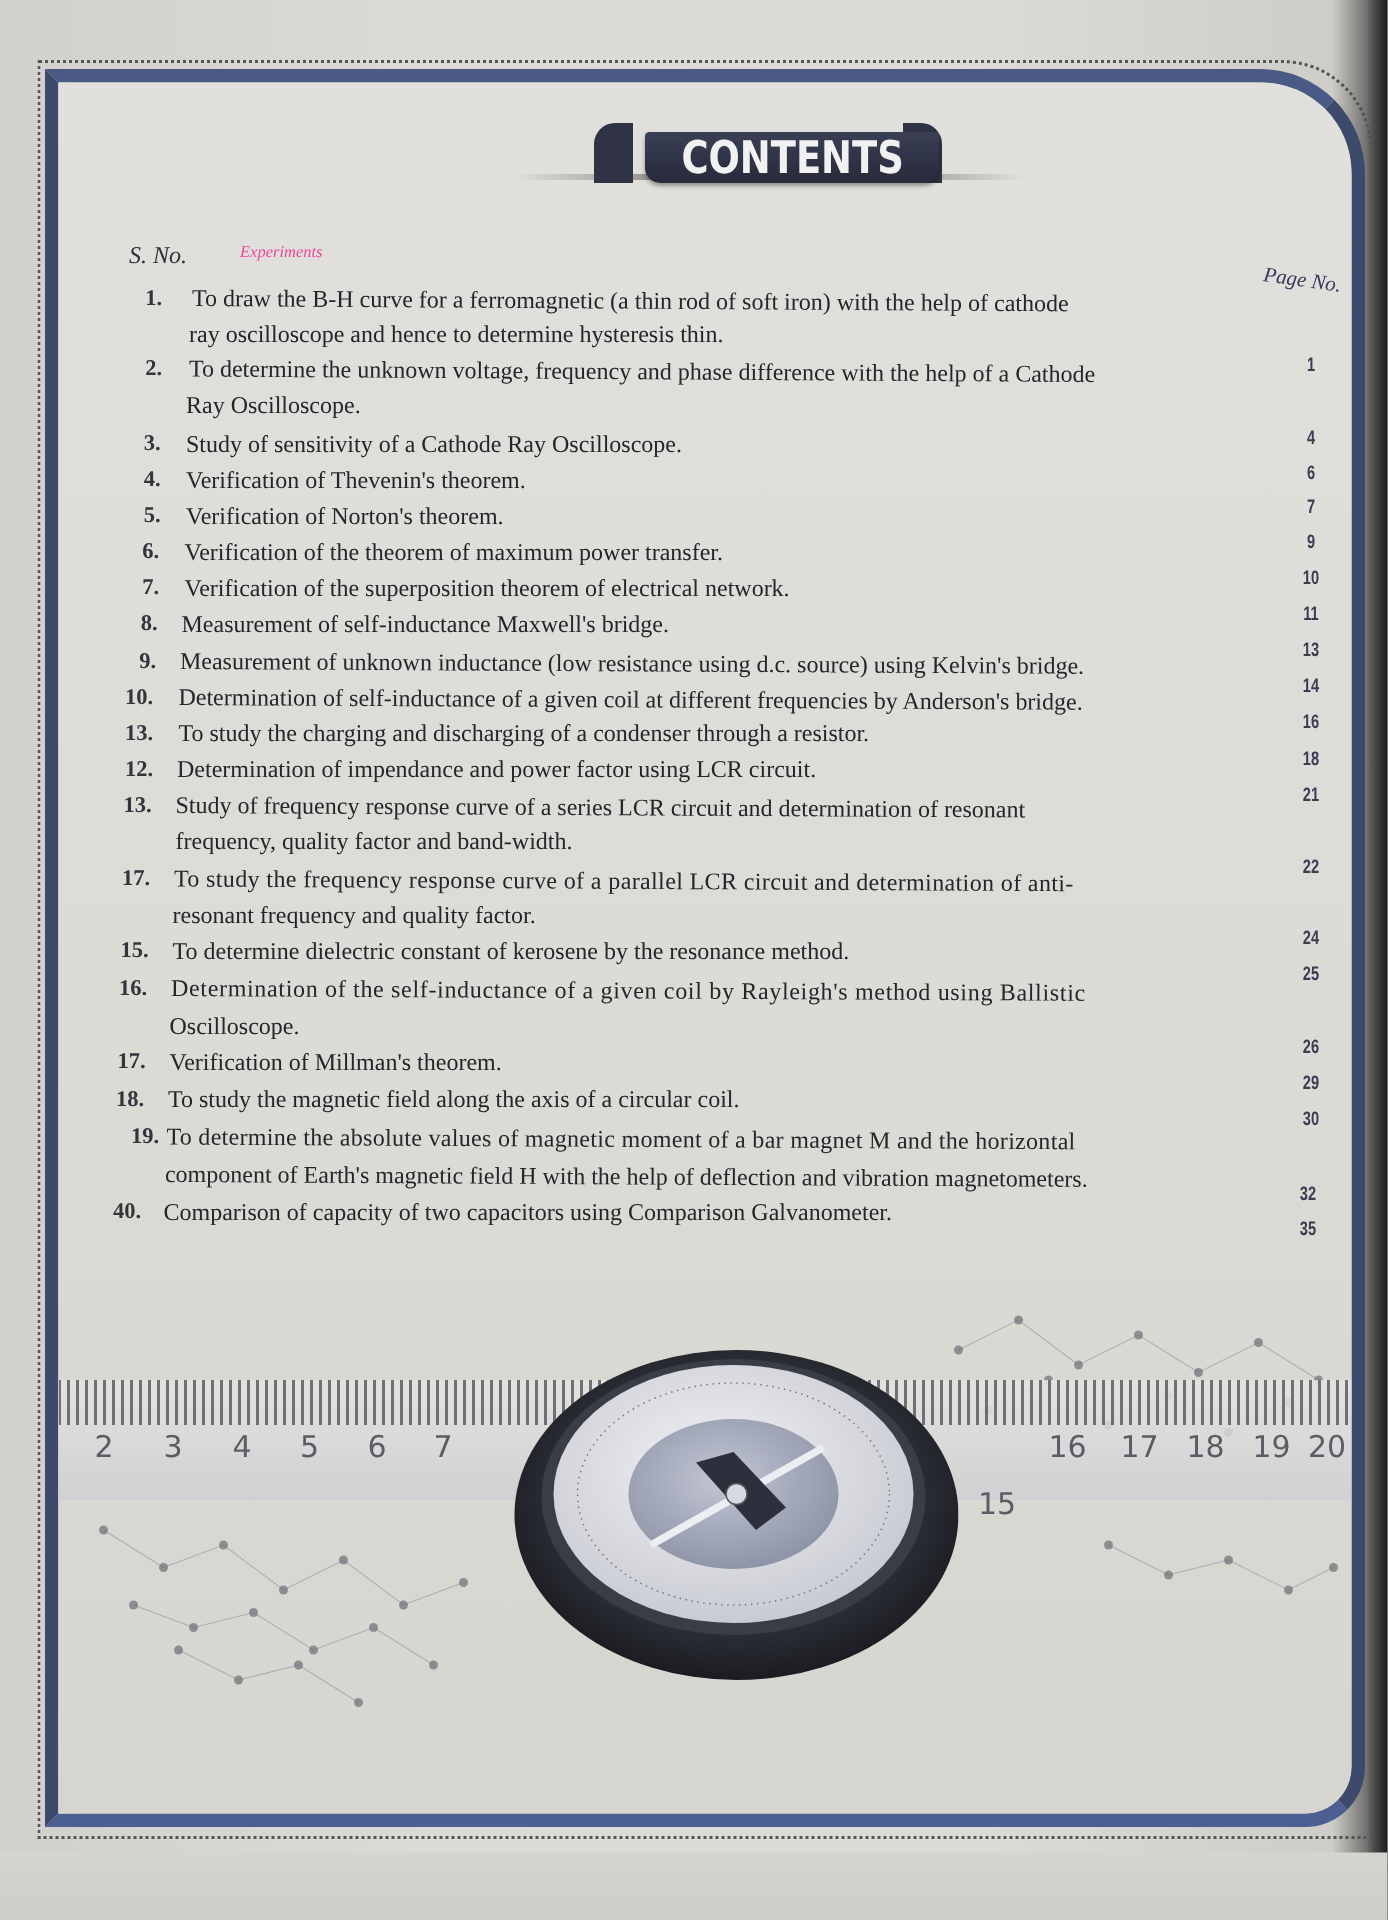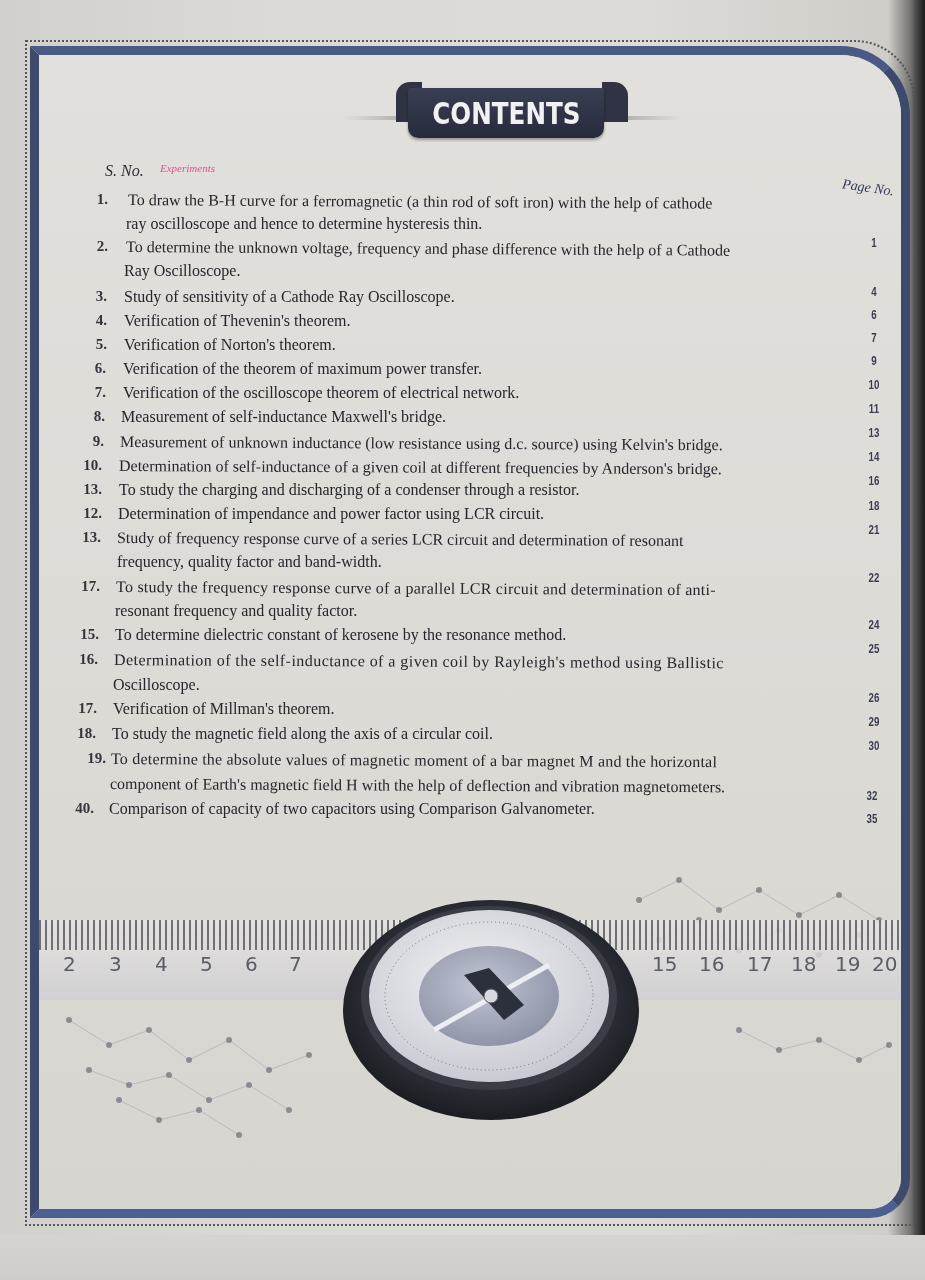--- a/index.html
+++ b/index.html
@@ -41,36 +41,36 @@
     position: absolute; left: -45px; top: 36px; width: 340px; height: 4px;
     background: linear-gradient(90deg, rgba(80,80,80,0) 0%, rgba(60,60,60,0.5) 30%, rgba(60,60,60,0.5) 70%, rgba(80,80,80,0) 100%);
   }
   .banner-curl-left, .banner-curl-right {
     position: absolute; top: 2px; width: 26px; height: 40px;
     background: #2f3344;
   }
   .banner-curl-left { left: 8px; border-radius: 14px 0 0 0; }
   .banner-curl-right { right: 8px; border-radius: 0 14px 0 0; }
   .banner {
-    position: absolute; left: 20px; top: 8px; width: 196px; height: 50px;
+    position: absolute; left: 42px; top: 8px; width: 196px; height: 34px;
     background: linear-gradient(180deg, #3a3f55 0%, #262a3a 100%);
     border-radius: 3px 3px 10px 10px;
     display: flex; align-items: center; justify-content: center;
     box-shadow: 0 2px 3px rgba(0,0,0,0.35);
   }
   .banner-text {
     font-family: "DejaVu Sans", "Liberation Sans", sans-serif;
     font-weight: bold; font-size: 30px; color: #f1f1f1;
     letter-spacing: 0px; transform: scaleX(0.82);
   }
 
   
   .col-header-sno {
     position: absolute; left: 86px; top: 162px;
-    font-style: italic; font-size: 16px; color: #2e2e36; margin-left: 19px;
+    font-style: italic; font-size: 16px; color: #2e2e36;
   }
   .col-header-exp {
     position: absolute; left: 160px; top: 162px;
     font-style: italic; font-size: 11px; color: #ec4899;
   }
   .col-header-page {
     position: absolute; left: 842px; top: 180px;
     font-style: italic; font-size: 14px; color: #33395a;
     transform: rotate(8deg);
   }
@@ -169,21 +169,21 @@
 
   <div class="toc-num" style="left:77px;top:336px;">5.</div>
   <div class="toc-line" style="left:124px;top:336px;">Verification of Norton's theorem.</div>
   <div class="toc-page" style="left:862px;top:353px;">9</div>
 
   <div class="toc-num" style="left:76px;top:360px;">6.</div>
   <div class="toc-line" style="left:123px;top:360px;">Verification of the theorem of maximum power transfer.</div>
   <div class="toc-page" style="left:862px;top:377px;">10</div>
 
   <div class="toc-num" style="left:76px;top:384px;">7.</div>
-  <div class="toc-line" style="left:123px;top:384px;">Verification of the oscilloscope theorem of electrical network.</div>
+  <div class="toc-line" style="left:123px;top:384px;">Verification of the superposition theorem of electrical network.</div>
   <div class="toc-page" style="left:862px;top:401px;">11</div>
 
   <div class="toc-num" style="left:75px;top:408px;">8.</div>
   <div class="toc-line" style="left:121px;top:408px;">Measurement of self-inductance Maxwell's bridge.</div>
   <div class="toc-page" style="left:862px;top:425px;">13</div>
 
   <div class="toc-num" style="left:74px;top:433px;">9.</div>
   <div class="toc-line" style="left:120px;top:433px;transform:rotate(0.3deg);transform-origin:left;">Measurement of unknown inductance (low resistance using d.c. source) using Kelvin's bridge.</div>
   <div class="toc-page" style="left:862px;top:449px;">14</div>
 
@@ -289,21 +289,21 @@
     <div class="ruler-ticks"></div>
   </div>
 
   <span class="ruler-label" style="left:24px;">2</span>
   <span class="ruler-label" style="left:70px;">3</span>
   <span class="ruler-label" style="left:116px;">4</span>
   <span class="ruler-label" style="left:161px;">5</span>
   <span class="ruler-label" style="left:206px;">6</span>
   <span class="ruler-label" style="left:250px;">7</span>
 
-  <span class="ruler-label" style="left:613px;">15</span>
+  <span class="ruler-label" style="left:613px;margin-top:38px;">15</span>
   <span class="ruler-label" style="left:660px;">16</span>
   <span class="ruler-label" style="left:708px;">17</span>
   <span class="ruler-label" style="left:752px;">18</span>
   <span class="ruler-label" style="left:796px;">19</span>
   <span class="ruler-label" style="left:833px;">20</span>
 
   <svg class="compass" viewBox="0 0 300 245" width="300" height="245">
     <defs>
       <radialGradient id="rimG" cx="50%" cy="45%" r="60%">
         <stop offset="0%" stop-color="#5a5d6a"></stop>

